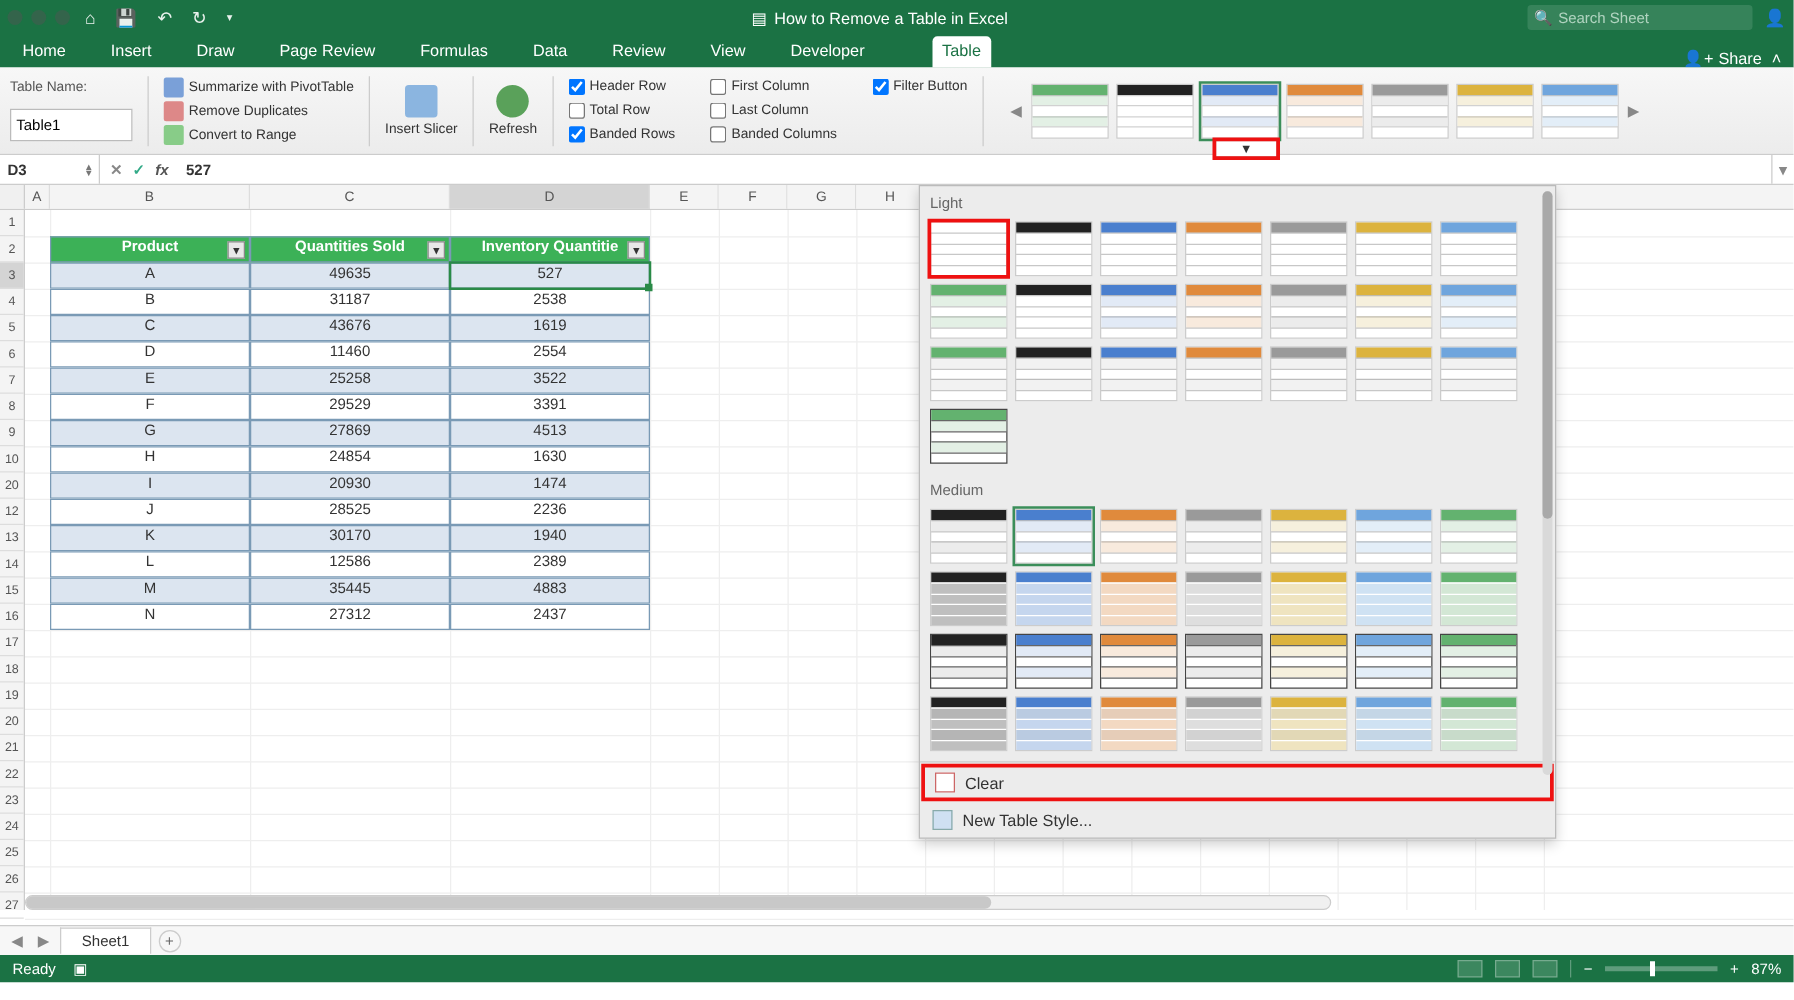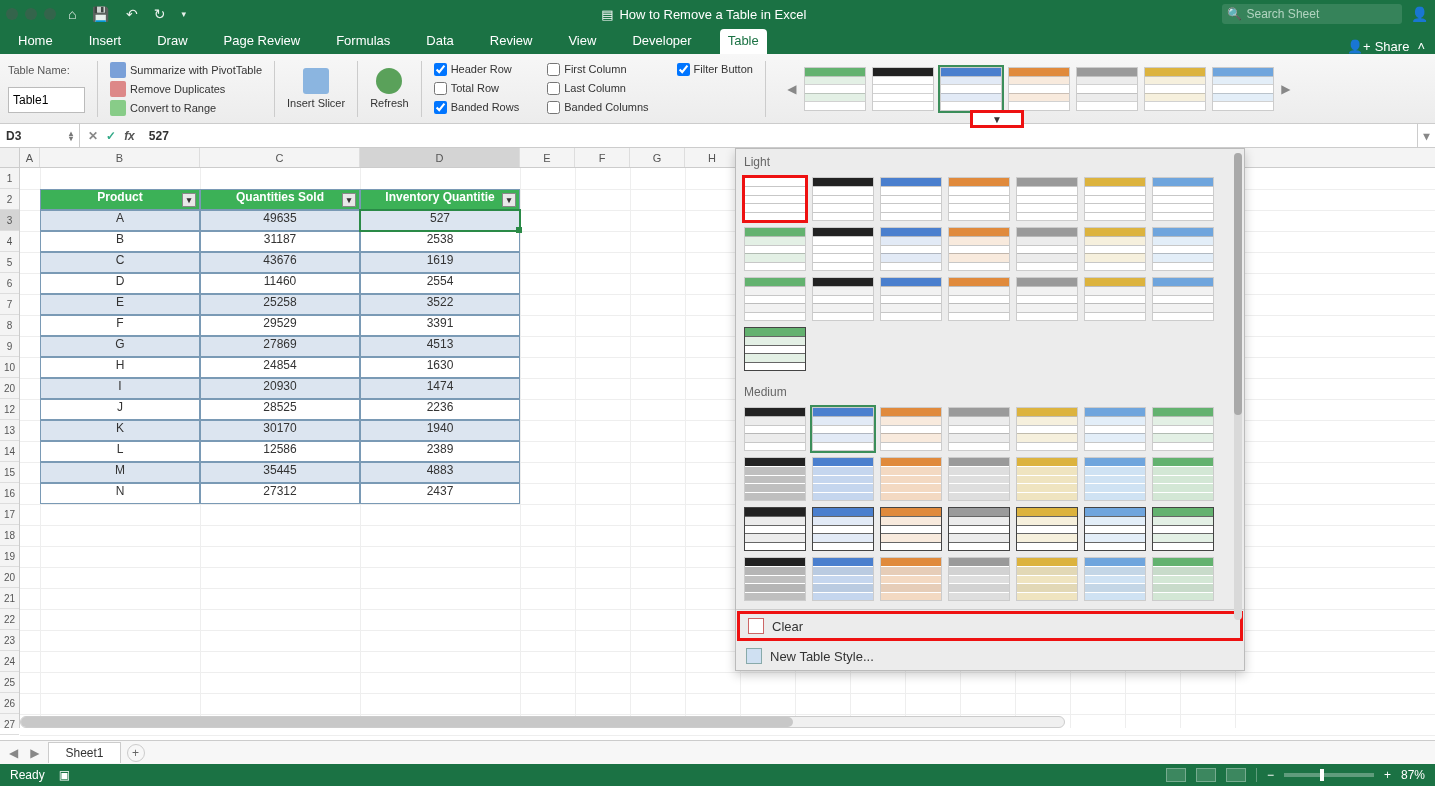--- a/index.html
+++ b/index.html
@@ -11,29 +11,29 @@
 .traffic span { width: 12px; height: 12px; border-radius: 50%; background: #555; opacity: .45; }
 .tb-icons { display: flex; gap: 16px; align-items: center; }
 .tb-icons span { font-size: 14px; opacity: .9; }
 .tb-title { flex: 1; text-align: center; font-size: 13px; display: flex; justify-content: center; align-items: center; gap: 6px; }
 .tb-search { background: rgba(255,255,255,.12); height: 20px; width: 180px; border-radius: 3px; display: flex; align-items: center; padding: 0 6px; color: #cfe8d9; gap: 4px; font-size: 12px; }
 .tb-user { margin-left: 10px; font-size: 14px; }
 
 
 .ribbon-tabs { height: 26px; background: #1b7244; display: flex; align-items: flex-end; padding: 0 10px; color: #fff; gap: 20px; font-size: 13px; justify-content: space-between; }
 .rtab { padding: 4px 8px 6px 8px; cursor: pointer; }
-.rtab.active { background: #fff; color: #1b7244; border-radius: 4px 4px 0 0; }
+.rtab.active { background: #fff; color: #1b7244; border-radius: 4px 4px 0 0; margin-left: 26px; }
 .rt-right { margin-left: auto; display: flex; align-items: center; gap: 8px; }
 .share { display: flex; align-items: center; gap: 4px; }
 
 
 .ribbon { height: 70px; background: linear-gradient(#f7f7f7, #ececec); border-bottom: 1px solid #ccc; display: flex; align-items: center; padding: 4px 8px; gap: 10px; position: relative; }
 .group { display: flex; flex-direction: column; gap: 11px; font-size: 11px; }
 .group-label { color: #555; }
-.tname-input { width: 77px; height: 22px; border: 1px solid #bbb; background: #fff; padding: 12px 4px; font-size: 12px; }
+.tname-input { width: 98px; height: 22px; border: 1px solid #bbb; background: #fff; padding: 12px 4px; font-size: 12px; }
 .vsep { width: 1px; height: 56px; background: #ccc; margin: 0 2px; }
 .tool-col { display: flex; flex-direction: column; gap: 3px; }
 .tool-row { display: flex; align-items: center; gap: 4px; font-size: 11px; color: #333; }
 .tool-row .ico { width: 16px; height: 16px; background: #7aa0d8; border-radius: 2px; display:inline-block; }
 .big-btn { display: flex; flex-direction: column; align-items: center; font-size: 11px; gap: 3px; }
 .big-ico { width: 26px; height: 26px; background: #6ea1db; border-radius: 3px; }
 .ck { display: flex; align-items: flex-start; gap: 4px; font-size: 11px; }
 .ck input { width: 13px; height: 13px; }
 .ck-cols { display:flex; gap: 28px;}
 .ck-col { display:flex; flex-direction:column; gap:6px; }

